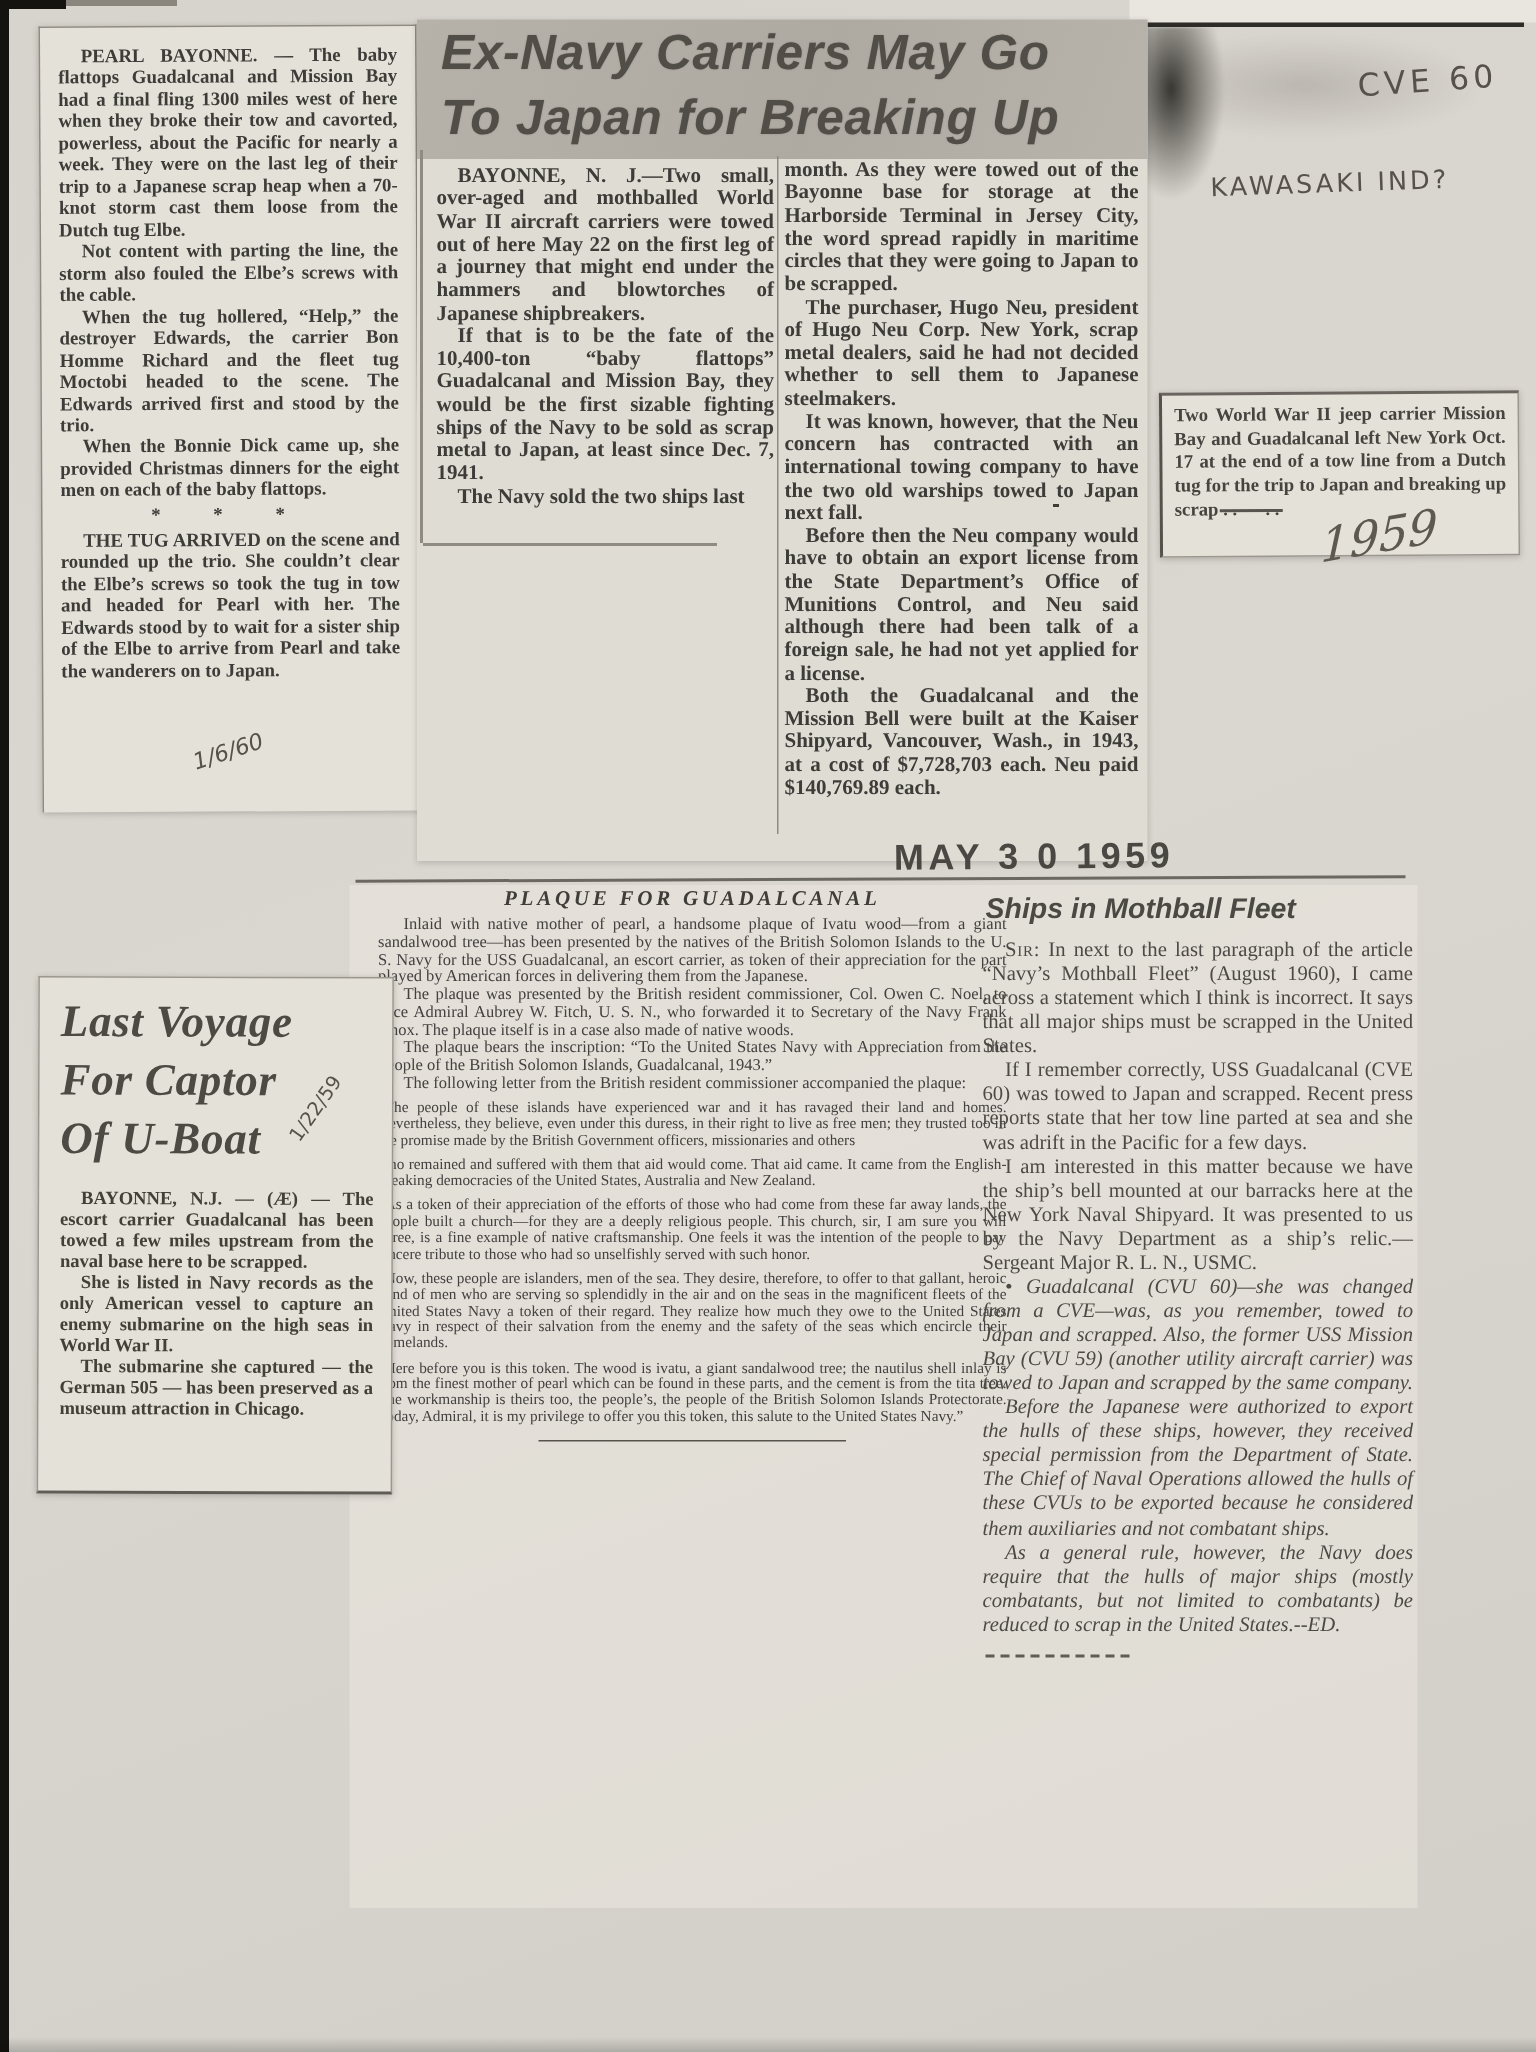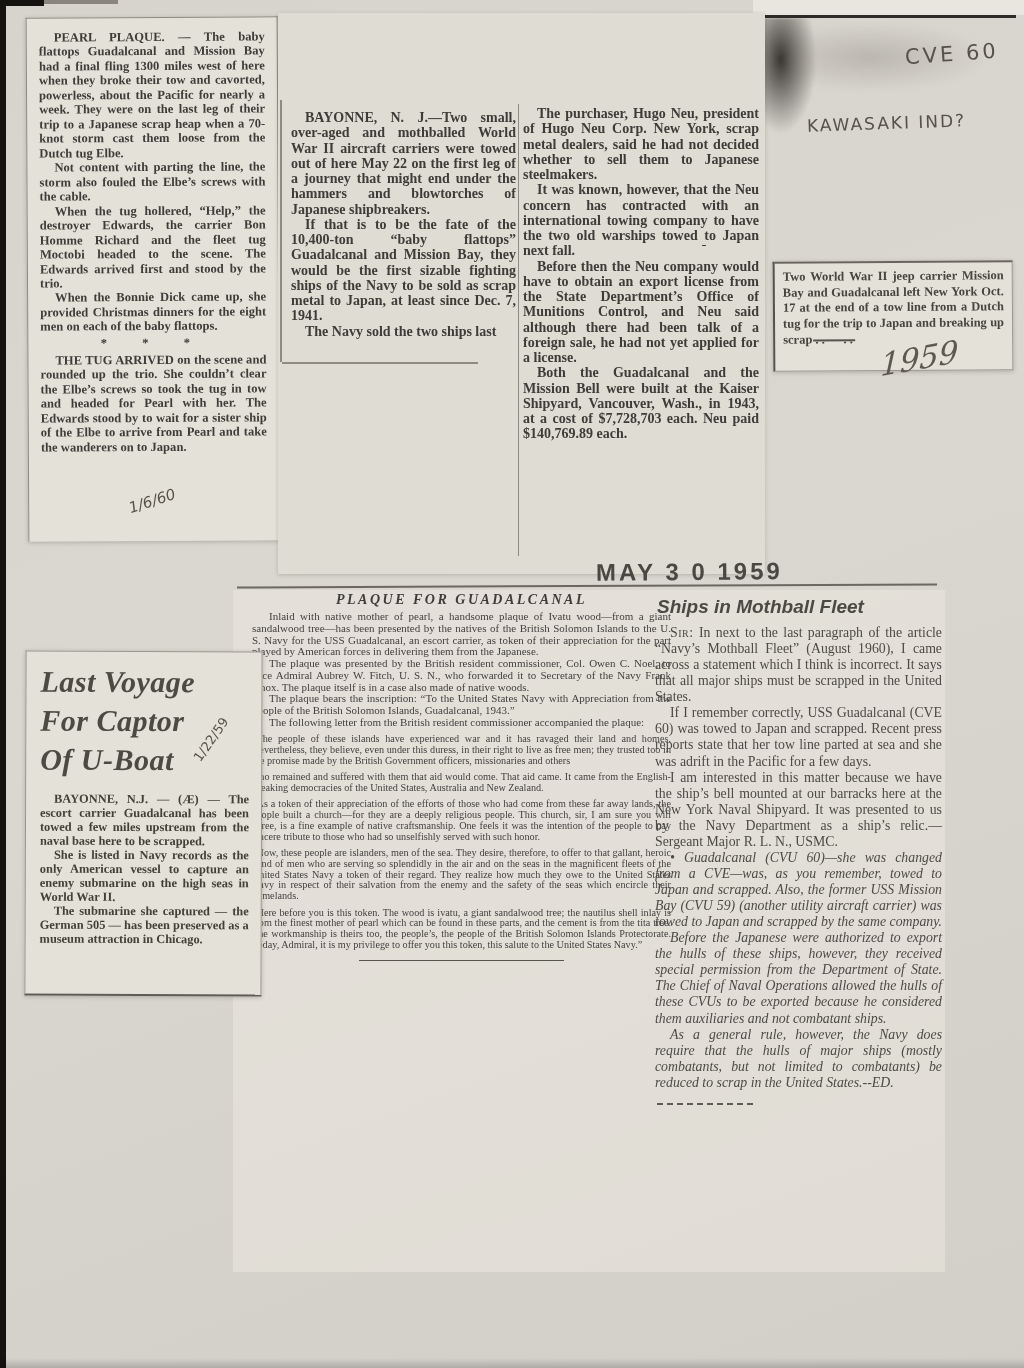--- a/index.html
+++ b/index.html
@@ -93,37 +93,42 @@
   <div class="abs edge-top-a"></div>
   <div class="abs edge-top-b"></div>
   <div class="abs corner-topright"></div>
   <div class="abs line-topright"></div>
   <div class="abs smudge-ink"></div>
   <div class="abs smudge-soft"></div>
   <div class="abs smudge-pearl"></div>
 
   <article class="abs clip pearl">
     <div>
-        <p><span class="lead">PEARL PLAQUE.</span> — The baby flattops Guadalcanal and Mission Bay had a final fling 1300 miles west of here when they broke their tow and cavorted, powerless, about the Pacific for nearly a week. They were on the last leg of their trip to a Japanese scrap heap when a 70-knot storm cast them loose from the Dutch tug Elbe.</p>
+        <p><span class="lead">PEARL BAYONNE.</span> — The baby flattops Guadalcanal and Mission Bay had a final fling 1300 miles west of here when they broke their tow and cavorted, powerless, about the Pacific for nearly a week. They were on the last leg of their trip to a Japanese scrap heap when a 70-knot storm cast them loose from the Dutch tug Elbe.</p>
         <p>Not content with parting the line, the storm also fouled the Elbe’s screws with the cable.</p>
         <p>When the tug hollered, “Help,” the destroyer Edwards, the carrier Bon Homme Richard and the fleet tug Moctobi headed to the scene. The Edwards arrived first and stood by the trio.</p>
         <p>When the Bonnie Dick came up, she provided Christmas dinners for the eight men on each of the baby flattops.</p>
         <p class="sep">*  *  *</p>
         <p><span class="lead">THE TUG ARRIVED</span> on the scene and rounded up the trio. She couldn’t clear the Elbe’s screws so took the tug in tow and headed for Pearl with her. The Edwards stood by to wait for a sister ship of the Elbe to arrive from Pearl and take the wanderers on to Japan.</p>
       </div>
   </article>
   <div class="abs hand hand-pearl-date">1/6/60</div>
 
   <article class="abs exnavy">
+    <div class="band">
+      <div class="hl">Ex-Navy Carriers May Go</div>
+      <div class="hl">To Japan for Breaking Up</div>
+    </div>
     <div class="excol exc1">
         <p>BAYONNE, N. J.—Two small, over-aged and mothballed World War II aircraft carriers were towed out of here May 22 on the first leg of a journey that might end under the hammers and blowtorches of Japanese shipbreakers.</p>
         <p>If that is to be the fate of the 10,400-ton “baby flattops” Guadalcanal and Mission Bay, they would be the first sizable fighting ships of the Navy to be sold as scrap metal to Japan, at least since Dec. 7, 1941.</p>
         <p>The Navy sold the two ships last</p>
       </div>
     <div class="excol exc2">
+        <p class="noindent">month.  As they were towed out of the Bayonne base for storage at the Harborside Terminal in Jersey City, the word spread rapidly in maritime circles that they were going to Japan to be scrapped.</p>
         <p>The purchaser, Hugo Neu, president of Hugo Neu Corp. New York, scrap metal dealers, said he had not decided whether to sell them to Japanese steelmakers.</p>
         <p>It was known, however, that the Neu concern has contracted with an international towing company to have the two old warships towed <span class="struck">to Japan next fall.</span></p>
         <p>Before then the Neu company would have to obtain an export license from the State Department’s Office of Munitions Control, and Neu said although there had been talk of a foreign sale, he had not yet applied for a license.</p>
         <p>Both the Guadalcanal and the Mission Bell were built at the Kaiser Shipyard, Vancouver, Wash., in 1943, at a cost of $7,728,703 each. Neu paid $140,769.89 each.</p>
       </div>
   </article>
   <div class="abs rule exnavy-lborder"></div>
   <div class="abs rule exnavy-c1bottom"></div>
   <div class="abs rule exnavy-colrule"></div>
 

